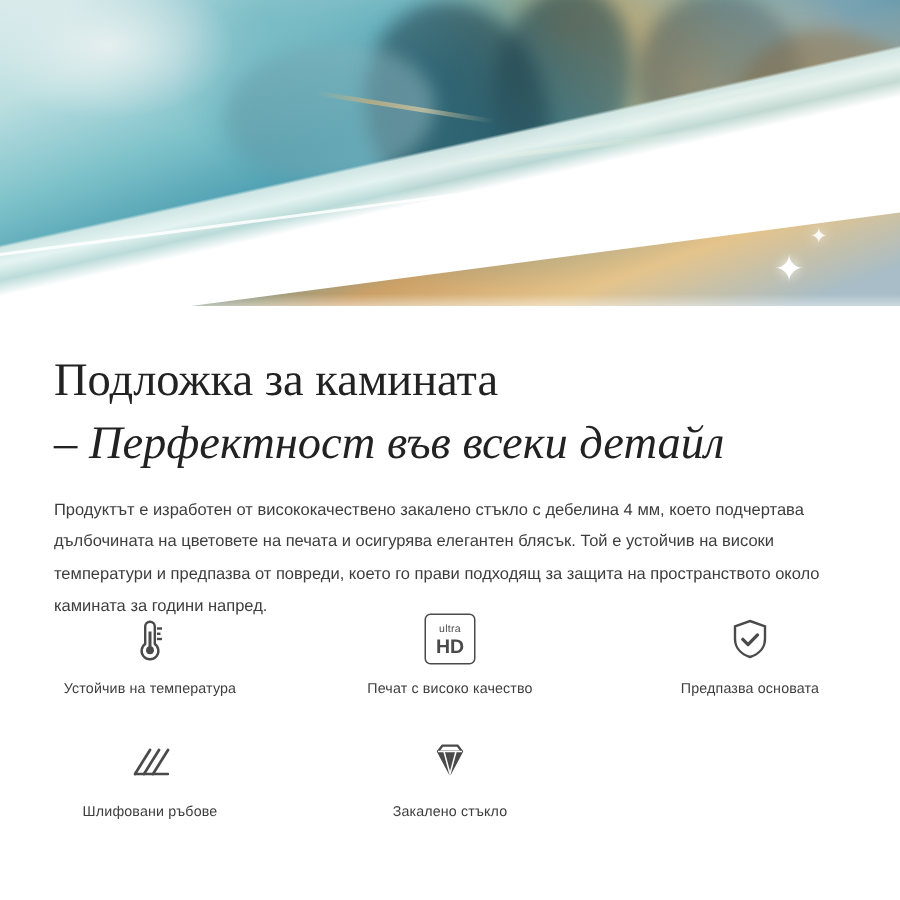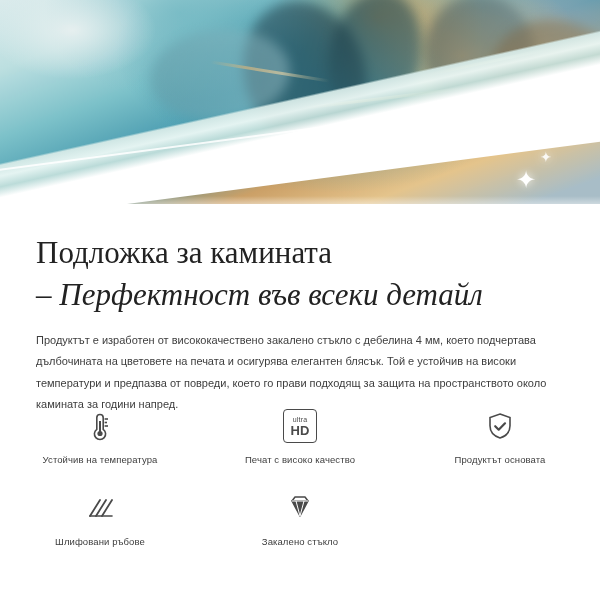--- a/index.html
+++ b/index.html
@@ -236,21 +236,21 @@
       <div class="feature-label">Печат с високо качество</div>
     </div>
 
     <div class="feature">
       <div class="feature-icon">
         <svg width="40" height="40" viewBox="0 0 40 40" fill="none" stroke="#4a4a4a" stroke-width="1.6">
           <path d="M20 8l10 3.6v8.2c0 6.2-4.2 10.4-10 12.2-5.8-1.8-10-6-10-12.2v-8.2L20 8z"></path>
           <path d="M15.2 20.2l3.5 3.5 6.3-6.4" stroke-width="2.2" stroke-linecap="round" stroke-linejoin="round"></path>
         </svg>
       </div>
-      <div class="feature-label">Продуктът основата</div>
+      <div class="feature-label">Предпазва основата</div>
     </div>
 
     <div class="feature">
       <div class="feature-icon">
         <svg width="40" height="40" viewBox="0 0 40 40" fill="none" stroke="#4a4a4a" stroke-width="1.8" stroke-linecap="round">
           <path d="M10 28L20 12"></path>
           <path d="M16 28L26 12"></path>
           <path d="M22 28L32 12"></path>
           <path d="M10 28h22" stroke-width="1.6"></path>
         </svg>

